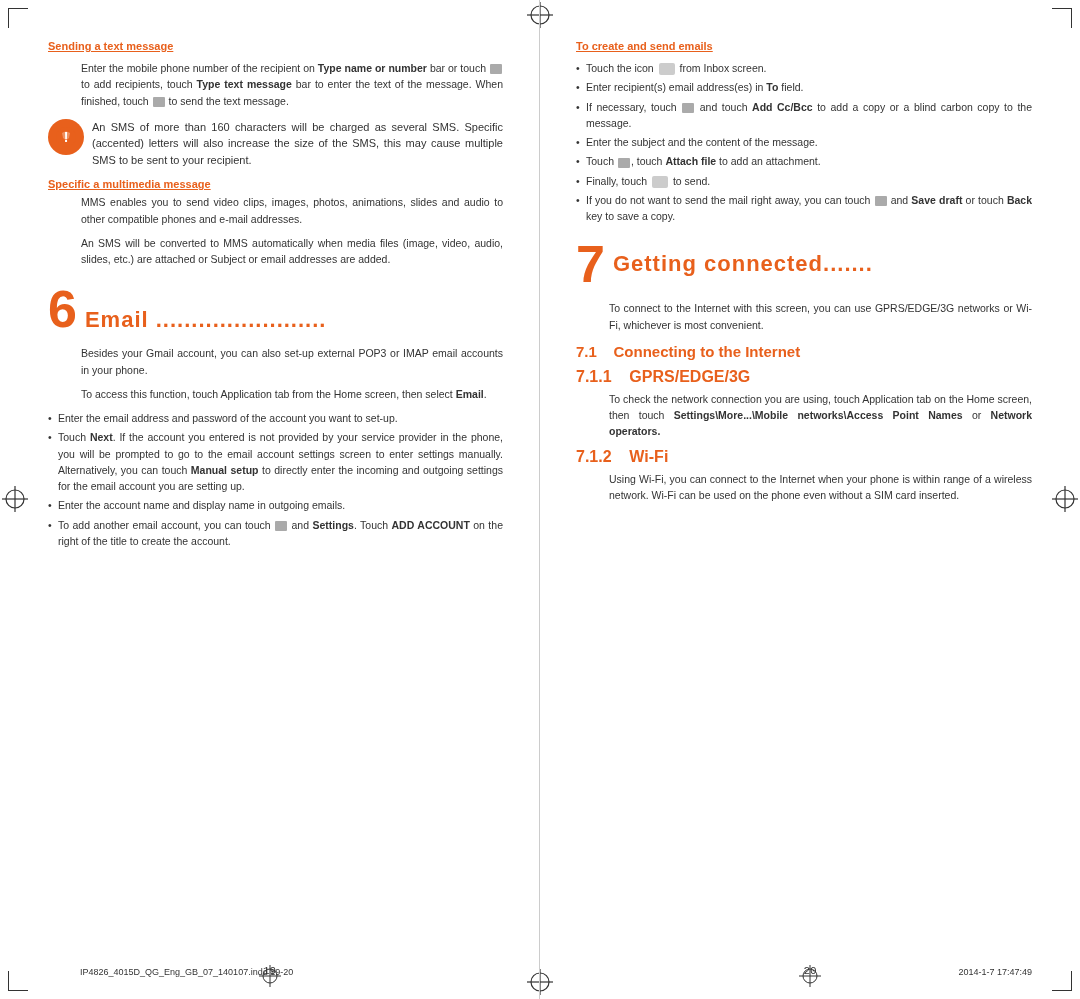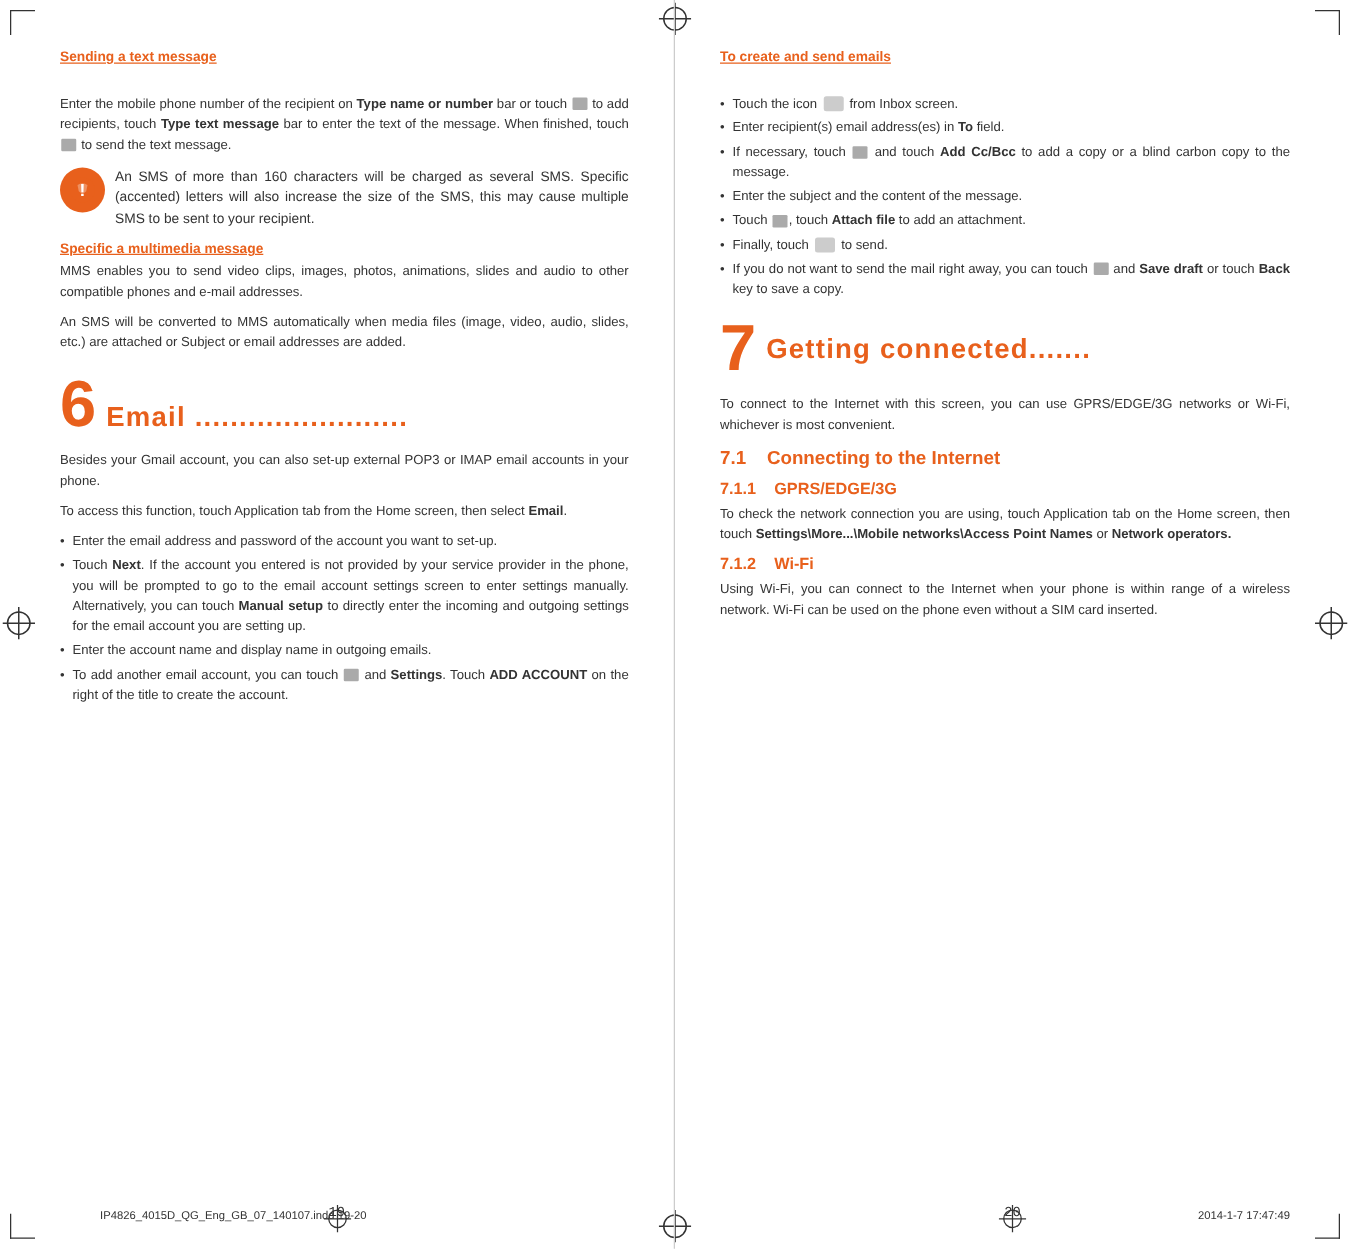--- a/index.html
+++ b/index.html
@@ -45,28 +45,29 @@
       width: 540px;
       padding: 40px 48px 30px 36px;
       position: relative;
     }
 
     .section-title {
       color: #e8601c;
       font-weight: bold;
       font-size: 11px;
       text-decoration: underline;
-      margin-bottom: 23px;
+      margin-bottom: 8px;
     }
 
     .body-text {
       font-size: 10.5px;
       line-height: 1.55;
       color: #333;
       text-align: justify;
+      margin-left: 33px;
     }
 
     .body-text b { font-weight: bold; }
 
     .note-box {
       display: flex;
       align-items: flex-start;
       margin: 10px 0;
       gap: 8px;
     }
@@ -147,21 +148,21 @@
     }
 
     .section-heading {
       font-size: 15px;
       font-weight: bold;
       color: #e8601c;
       margin: 10px 0 6px 0;
     }
 
     .subsection-heading {
-      font-size: 13px;
+      font-size: 16px;
       font-weight: bold;
       color: #e8601c;
       margin: 8px 0 5px 0;
     }
 
     .page-number {
       position: absolute;
       bottom: 22px;
       font-size: 11px;
       color: #333;

